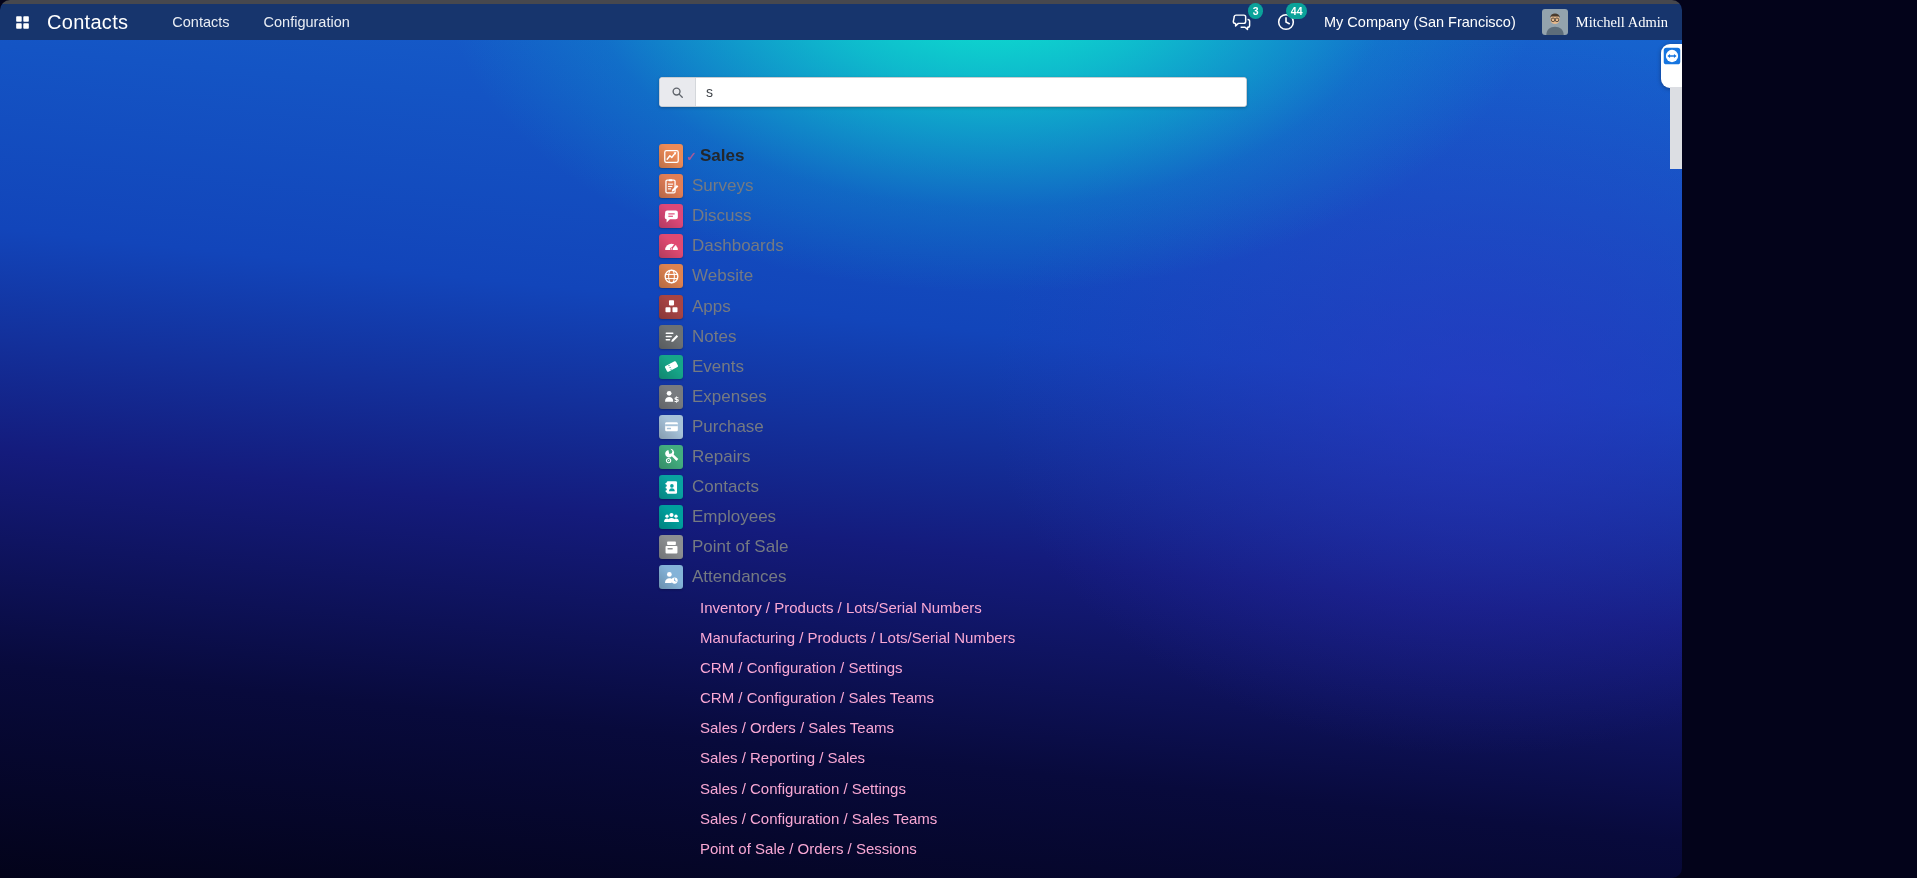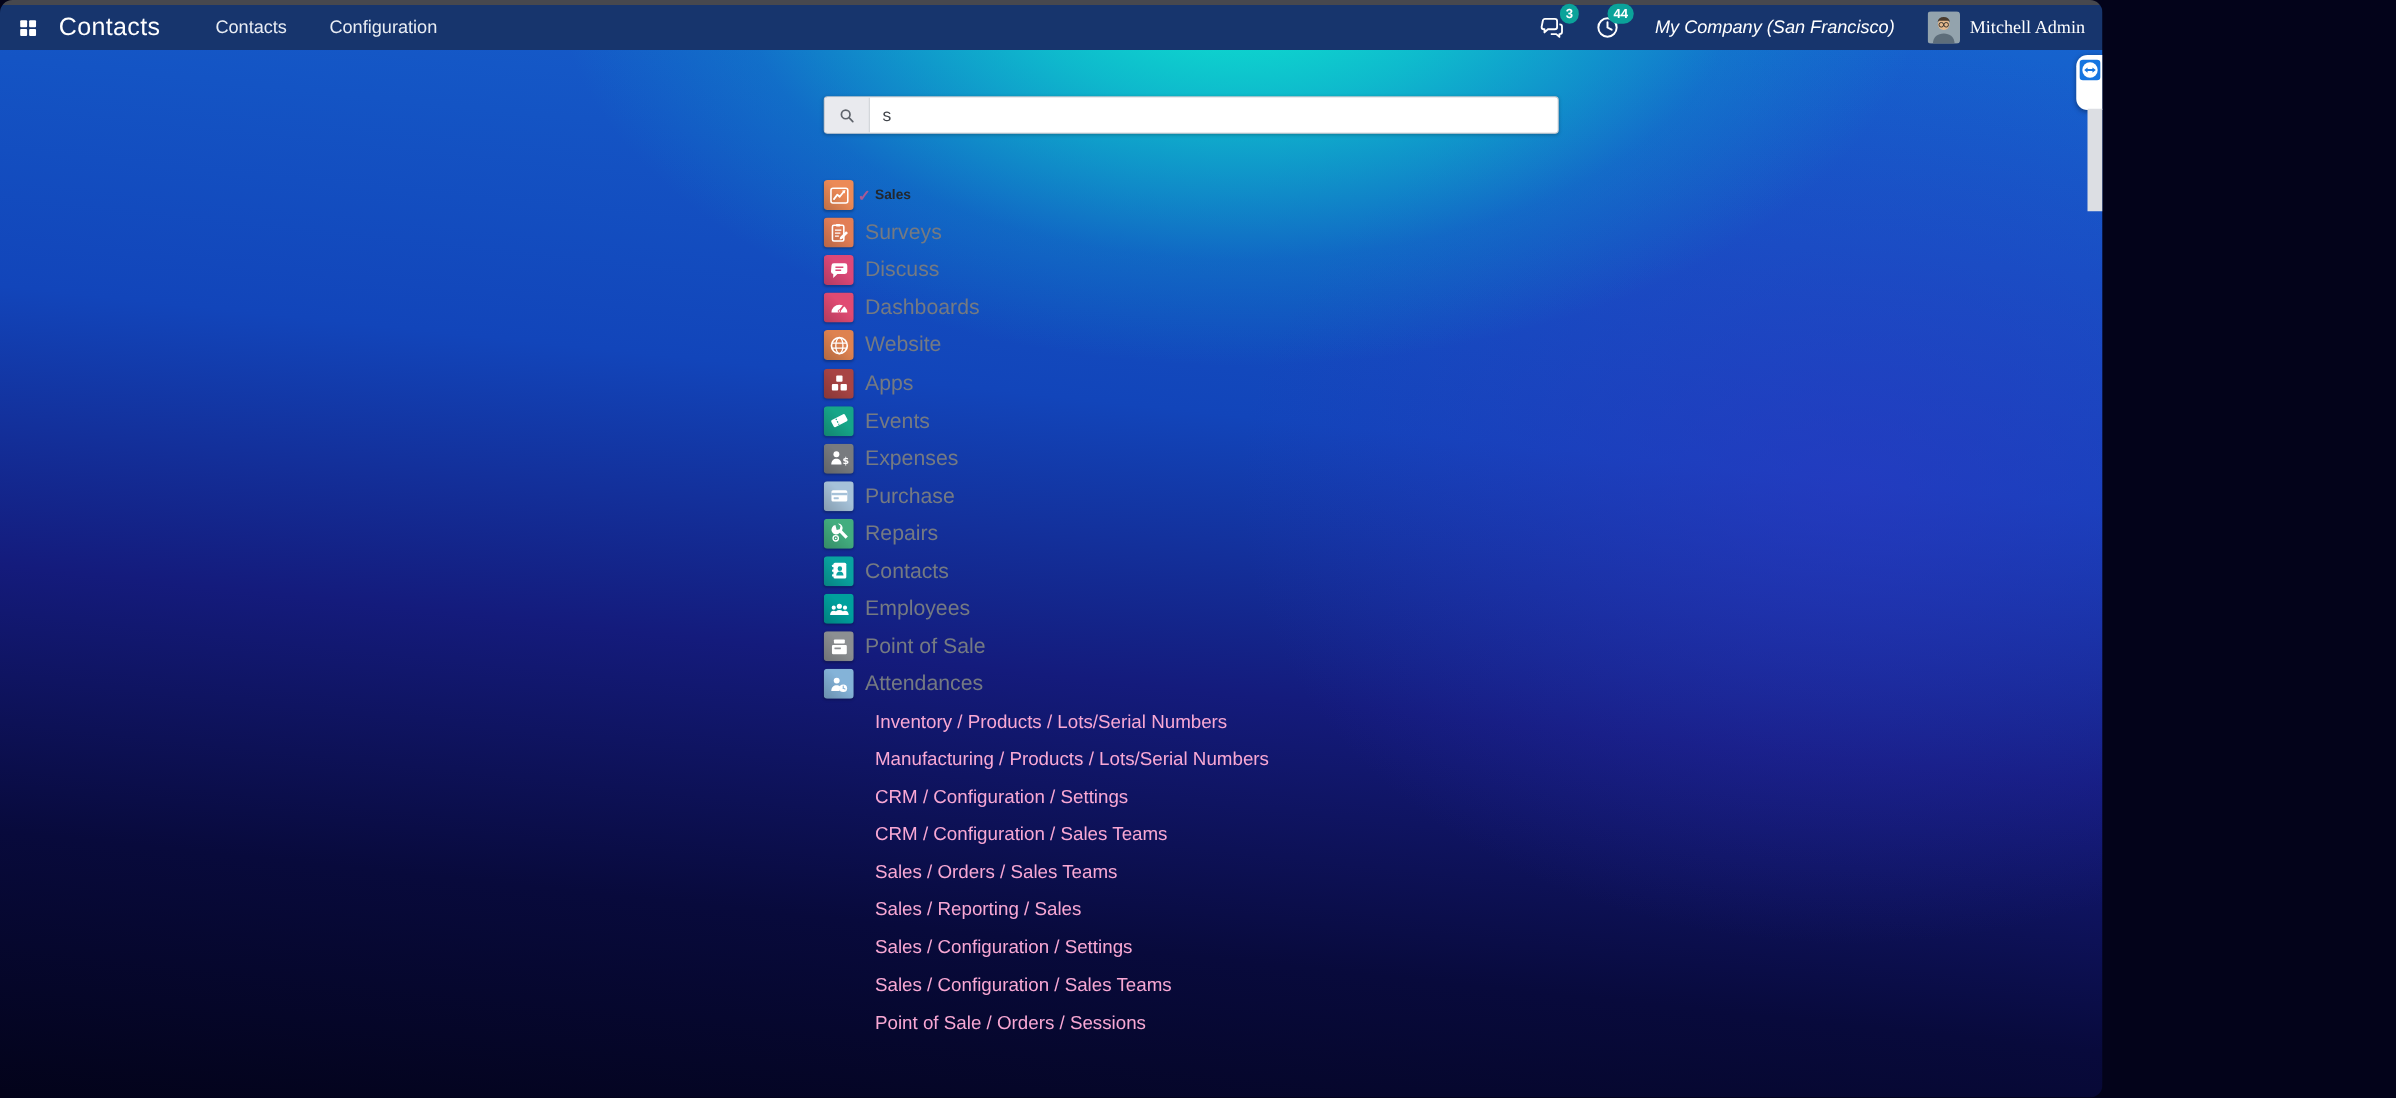--- a/index.html
+++ b/index.html
@@ -16,21 +16,21 @@
   .grid-btn { width:20px; height:20px; display:flex; align-items:center; justify-content:center;
               cursor:pointer; margin-right:15px; }
   .app-title { font-size:20px; font-weight:500; letter-spacing:.3px; margin-right:44px; }
   .tb-menu { font-size:14.5px; color:#e9edf4; margin-right:34px; cursor:pointer; }
   .tb-right { margin-left:auto; display:flex; align-items:center; }
   .systray-icon { position:relative; width:24px; height:24px; margin-left:20px; cursor:pointer;
                   display:flex; align-items:center; justify-content:center; }
   .badge { position:absolute; top:-7px; right:-9px; background:#0ba39a; color:#fff;
            font-size:10.5px; font-weight:700; line-height:1; padding:2.5px 4.5px;
            border-radius:9px; min-width:14px; text-align:center; }
-  .company { font-size:14.5px; color:#fff; margin-left:26px; cursor:pointer;font-style:italic; }
+  .company { font-size:14.5px; color:#fff; margin-left:26px; cursor:pointer; }
   .user { display:flex; align-items:center; margin-left:26px; cursor:pointer; }
   .avatar { width:26px; height:26px; border-radius:3px; overflow:hidden; margin-right:8px; flex:none; }
   .user-name { font-size:14.5px; font-weight:500;font-family:Liberation Serif, serif; }
 
   
   .home-bg { position:absolute; left:0; top:40px; width:100%; height:838px;
     background:
       radial-gradient(860px 500px at 59% -8%, #0cf2cf 0%, rgba(12,222,206,0.72) 22%, rgba(10,168,205,0.28) 47%, rgba(10,120,190,0) 64%),
       radial-gradient(700px 520px at 88% 42%, rgba(48,52,196,0.55) 0%, rgba(48,52,196,0) 70%),
       linear-gradient(186deg, #1663ce 0%, #1245ba 36%, #141b7c 58%, #080a3c 79%, #03031a 100%);
@@ -51,21 +51,21 @@
   .result-row { height:30.1px; display:flex; align-items:center; cursor:pointer; }
   .app-icon { width:24px; height:24px; border-radius:3px; flex:none;
               display:flex; align-items:center; justify-content:center;
               background-color:var(--icon-bg);
               background-image:linear-gradient(45deg, rgba(0,0,0,0.20), rgba(0,0,0,0) 60%);
               box-shadow:0 1px 2px rgba(0,0,0,.25); }
   .app-icon svg { width:19px; height:19px; display:block; }
   .check { width:17px; flex:none; display:flex; align-items:center; justify-content:center;
            color:#a85a96; font-size:12.5px; font-weight:900; }
   .row-label { font-size:17px; color:#757a82; margin-left:9px; white-space:nowrap; }
-  .result-row.selected .row-label { margin-left:0; font-size:11px; font-weight:700; color:#23272c; }
+  .result-row.selected .row-label { margin-left:0; font-size:17px; font-weight:700; color:#23272c; }
   .menu-path-row { height:30.1px; display:flex; align-items:center; cursor:pointer;
                    padding-left:41px; }
   .menu-path-label { font-size:15px; color:#f9a8d4; white-space:nowrap; }
 
   
   .remote-widget { position:absolute; right:0; top:44px; width:21px; height:44px; background:#fff;
                    border-radius:9px 0 0 9px; box-shadow:0 1px 4px rgba(0,0,0,.35); cursor:pointer; }
   .remote-widget svg { width:18px; height:18px; position:absolute; left:2px; top:3px; }
   .scroll-track { position:absolute; right:0; top:87px; width:12px; height:82px; background:#dcdee3;
                   cursor:pointer; }
@@ -201,20 +201,33 @@
             <g fill="#fff">
               <rect x="8.8" y="4.2" width="6.4" height="6.4" rx="1"></rect>
               <rect x="4.4" y="13" width="6.4" height="6.4" rx="1"></rect>
               <rect x="13.2" y="13" width="6.4" height="6.4" rx="1"></rect>
             </g>
           </svg>
         </div>
         <span class="row-label">Apps</span>
       </div>
       <div class="result-row">
+        <div class="app-icon" style="--icon-bg: #6d7174;">
+          <svg viewBox="0 0 24 24">
+            <g fill="#fff">
+              <rect x="4.5" y="7" width="10" height="1.9" rx="0.9"></rect>
+              <rect x="4.5" y="11" width="8" height="1.9" rx="0.9"></rect>
+              <rect x="4.5" y="15" width="6" height="1.9" rx="0.9"></rect>
+            </g>
+            <path d="M12.3,16.3 L18.5,10.1 L20.4,12 L14.2,18.2 L11.8,18.8 Z" fill="#fff"></path>
+          </svg>
+        </div>
+        <span class="row-label">Notes</span>
+      </div>
+      <div class="result-row">
         <div class="app-icon" style="--icon-bg: #16a689;">
           <svg viewBox="0 0 24 24">
             <g transform="rotate(-28 12 12)">
               <rect x="4.2" y="8" width="15.6" height="8" rx="1.4" fill="#fff"></rect>
               <line x1="9.8" y1="8.6" x2="9.8" y2="15.4" stroke="var(--icon-bg)" stroke-width="1.2" stroke-dasharray="1.6,1.3"></line>
             </g>
           </svg>
         </div>
         <span class="row-label">Events</span>
       </div>

